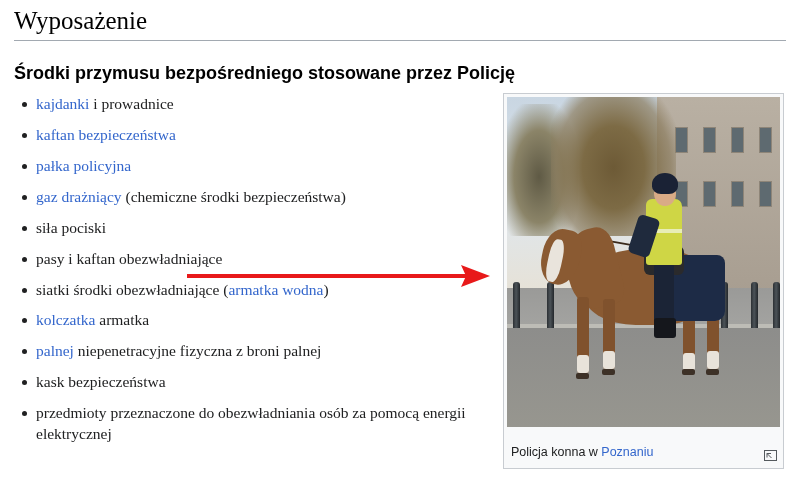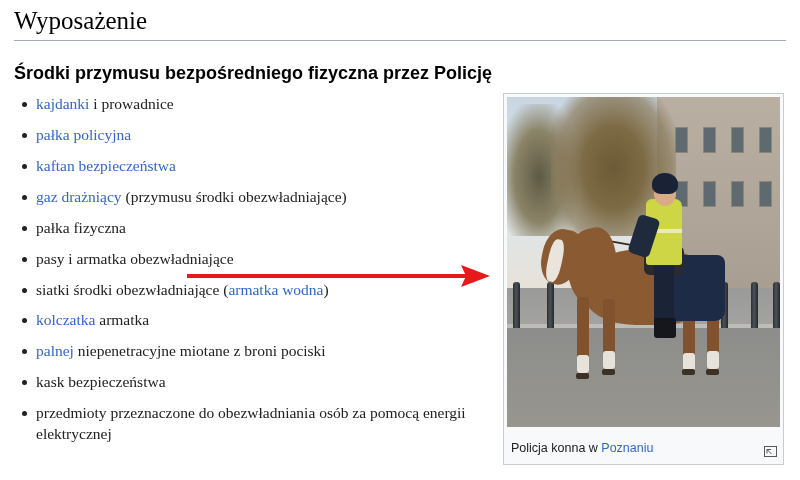--- a/index.html
+++ b/index.html
@@ -96,22 +96,23 @@
     height: 330px;
     overflow: hidden;
     background: #8ba0b4;
     display: block;
   }
   .thumb-caption {
     font-family: "Liberation Sans", sans-serif;
     font-size: 12.5px;
     line-height: 1.4;
     color: #202122;
-    padding: 13px 18px 3px 4px;
-    position: relative;
+    padding: 5px 18px 3px 4px;
+    position: relative;
+    margin-top: 12px;
   }
   .magnify-icon {
     position: absolute;
     right: 3px;
     bottom: 4px;
     width: 13px;
     height: 11px;
   }
 
   
@@ -301,32 +302,32 @@
     pointer-events: none;
   }
 </style>
 </head>
 <body>
 
 <div id="page">
 
   <h1 class="h1">Wyposażenie</h1>
 
-  <h2 class="h2">Środki przymusu bezpośredniego fizyczna przez Policję</h2>
+  <h2 class="h2">Środki przymusu bezpośredniego stosowane przez Policję</h2>
 
   <ul class="eq-list" id="eq-list">
       <li><span class="wlink">kajdanki</span><span class="plain"> i prowadnice</span></li>
+      <li><span class="wlink">kaftan bezpieczeństwa</span></li>
       <li><span class="wlink">pałka policyjna</span></li>
-      <li><span class="wlink">kaftan bezpieczeństwa</span></li>
-      <li><span class="wlink">gaz drażniący</span><span class="plain"> (przymusu środki obezwładniające)</span></li>
-      <li><span class="plain">pałka fizyczna</span></li>
-      <li><span class="plain">pasy i armatka obezwładniające</span></li>
+      <li><span class="wlink">gaz drażniący</span><span class="plain"> (chemiczne środki bezpieczeństwa)</span></li>
+      <li><span class="plain">siła pociski</span></li>
+      <li><span class="plain">pasy i kaftan obezwładniające</span></li>
       <li><span class="plain">siatki środki obezwładniające (</span><span class="wlink">armatka wodna</span><span class="plain">)</span></li>
       <li><span class="wlink">kolczatka</span><span class="plain"> armatka</span></li>
-      <li><span class="wlink">palnej</span><span class="plain"> niepenetracyjne miotane z broni pociski</span></li>
+      <li><span class="wlink">palnej</span><span class="plain"> niepenetracyjne fizyczna z broni palnej</span></li>
       <li><span class="plain">kask bezpieczeństwa</span></li>
       <li><span class="plain">przedmioty przeznaczone do obezwładniania osób za pomocą energii elektrycznej</span></li>
     </ul>
 
   <div class="thumb">
     <div class="thumb-img">
       <div class="sky"></div>
       <div class="building">
         <div class="win" style="left:18px; top:30px;"></div>
         <div class="win" style="left:46px; top:30px;"></div>

